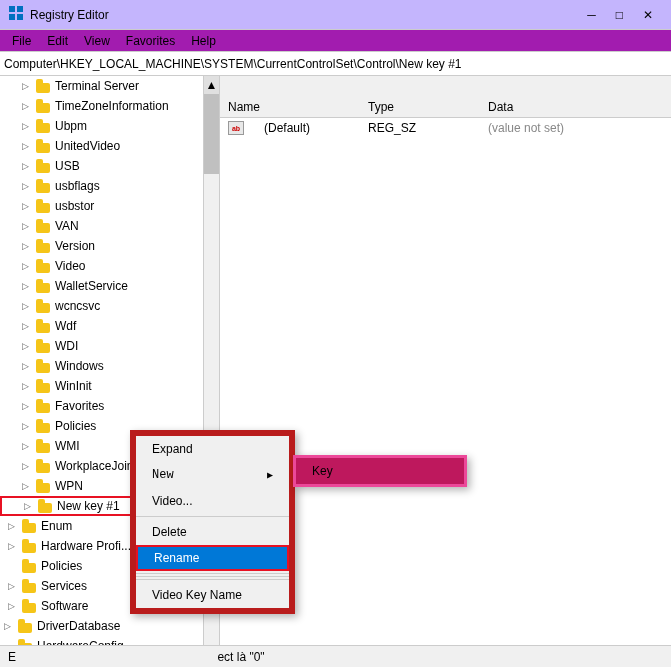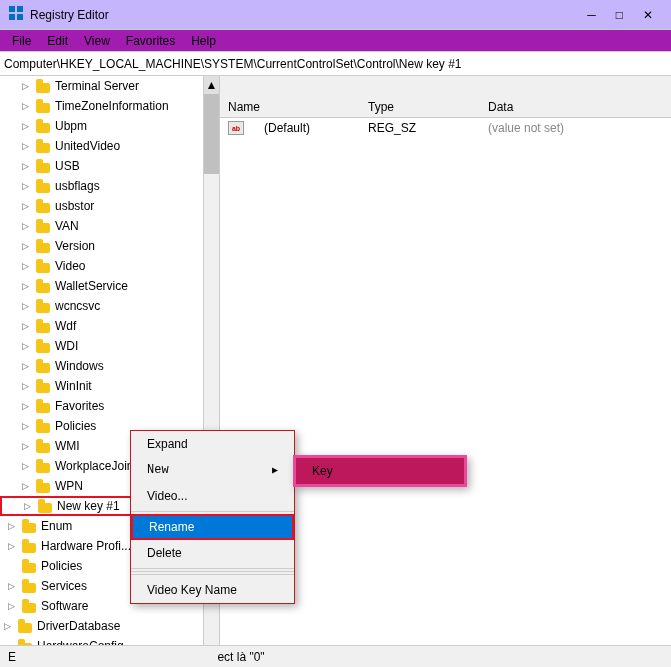--- a/index.html
+++ b/index.html
@@ -155,21 +155,21 @@
     .data-cell.type { width: 120px; }
     .data-cell.value { flex: 1; }
 
     
     #context-menu {
       position: absolute;
       top: 430px;
       left: 130px;
       width: 165px;
       background: #f0f0f0;
-      border: 1px solid #b91c1c;
+      border: 6px solid #b91c1c;
       box-shadow: 3px 3px 8px rgba(0,0,0,0.3);
       z-index: 100;
     }
     .ctx-item {
       display: flex;
       align-items: center;
       height: 26px;
       padding: 0 16px;
       cursor: pointer;
       font-size: 12px;
@@ -428,22 +428,22 @@
 </div>
 
 <div id="context-menu">
   <div class="ctx-item">Expand</div>
   <div class="ctx-item" style="justify-content:space-between;font-family:Liberation Mono, monospace;">
     <span>New</span>
     <span style="font-size:10px;">▶</span>
   </div>
   <div class="ctx-item">Video...</div>
   <div class="ctx-separator"></div>
+  <div class="ctx-item">Delete</div>
   <div class="ctx-item highlighted">Rename</div>
-  <div class="ctx-item">Delete</div>
   <div class="ctx-separator"></div>
   <div class="ctx-separator"></div>
   <div class="ctx-separator"></div>
   <div class="ctx-item">Video Key Name</div>
 </div>
 
 <div id="submenu-new">
   <div class="sub-item">Key</div>
 </div>
 

